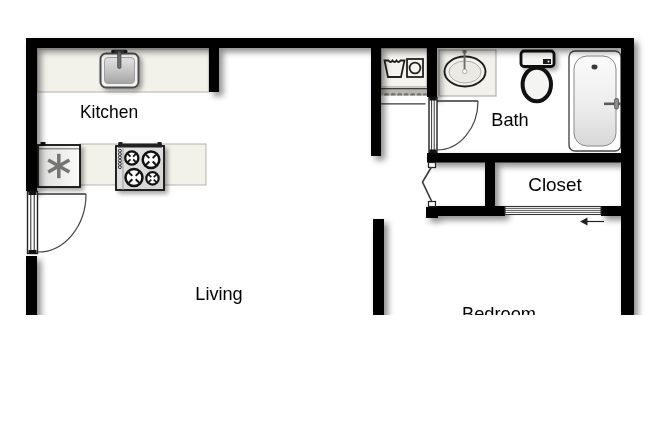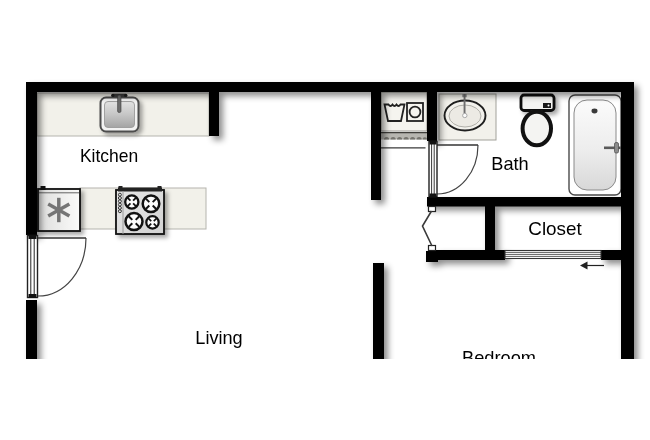--- a/index.html
+++ b/index.html
@@ -1,16 +1,16 @@
 <!DOCTYPE html>
 <html><head>
 <meta charset="utf-8">
 <style>
   html,body{margin:0;padding:0;background:#ffffff;}
-  #plan{width:650px;height:315px;position:relative;font-family:"Liberation Sans",sans-serif;margin-top:44px;}
+  #plan{width:650px;height:315px;position:relative;font-family:"Liberation Sans",sans-serif;}
 </style>
 </head>
 <body>
 <div id="plan">
 <svg width="650" height="440" viewBox="0 0 650 440" xmlns="http://www.w3.org/2000/svg">
 <defs>
   <filter id="wsh" x="-20%" y="-20%" width="150%" height="150%">
     <feDropShadow dx="4" dy="4" stdDeviation="3" flood-color="#000" flood-opacity="0.45"></feDropShadow>
   </filter>
   <filter id="fsh" x="-30%" y="-30%" width="180%" height="180%">

